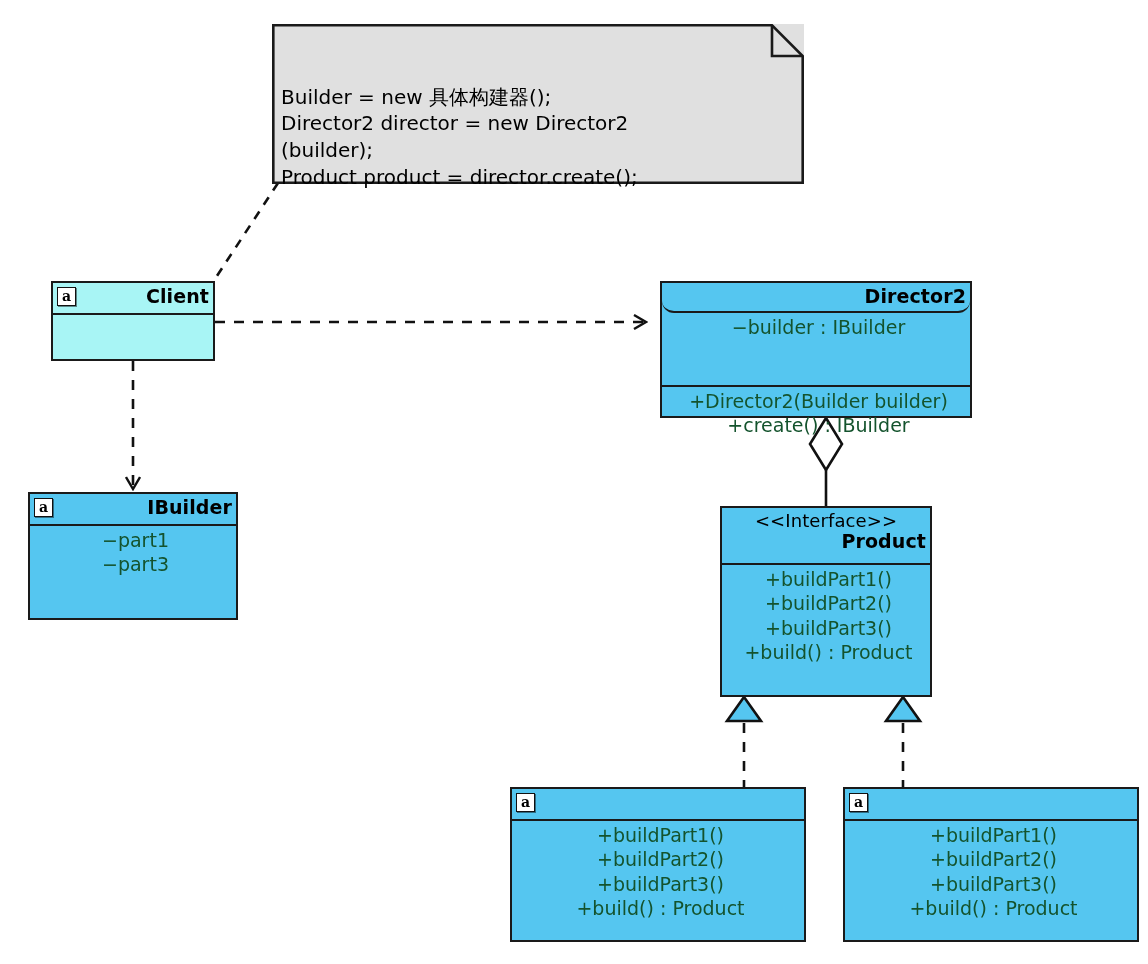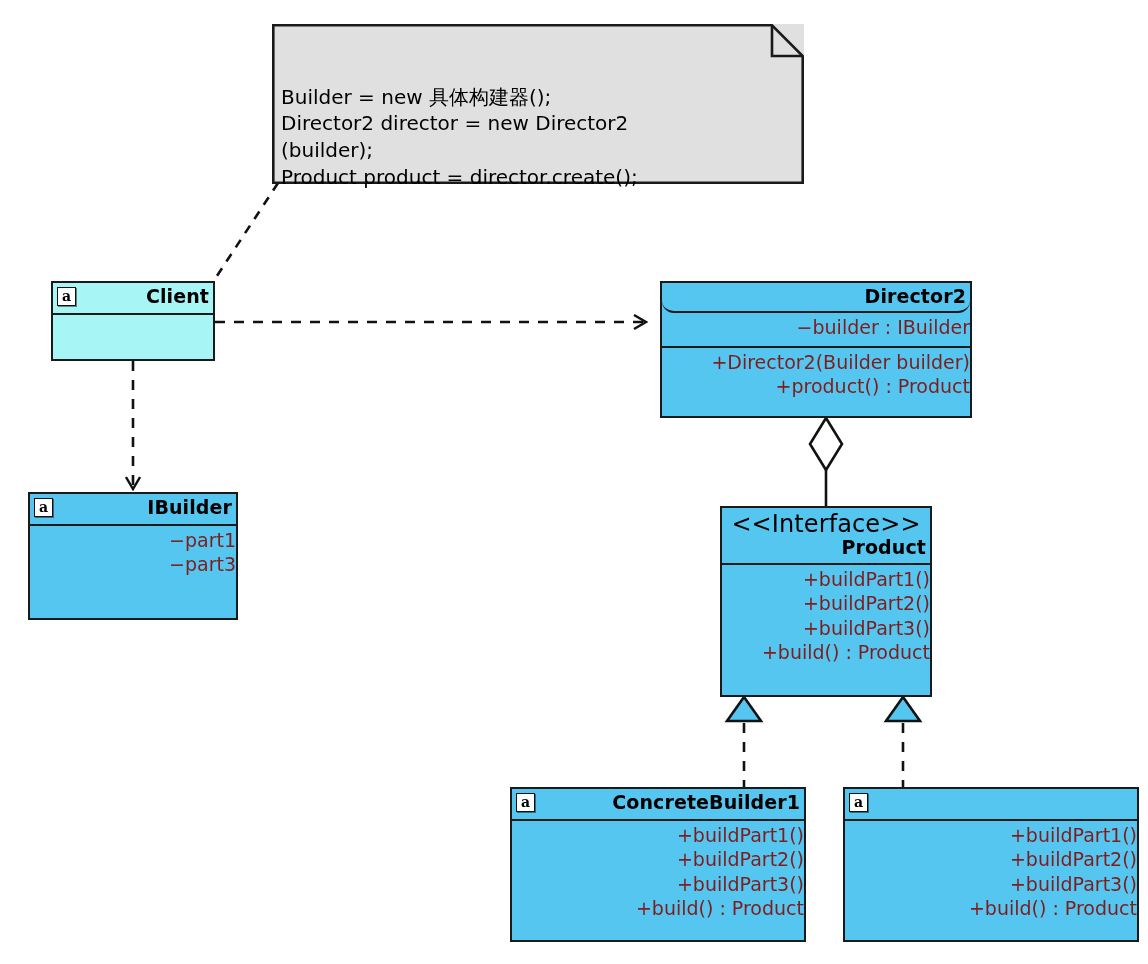--- a/index.html
+++ b/index.html
@@ -47,21 +47,21 @@
     font-weight: bold;
     font-size: 19px;
     color: #000000;
     line-height: 1.12;
     padding: 3px 4px 4px 4px;
     letter-spacing: 0.1px;
   }
   .stereotype {
     display: block;
     font-weight: normal;
-    font-size: 24px;
+    font-size: 18px;
     line-height: 1.1;
   }
   .classname {
     display: block;
     font-weight: bold;
     line-height: 1.1;
     text-align: right;
   }
   .class-badge {
     position: absolute;
@@ -77,26 +77,27 @@
     font-size: 14px;
     line-height: 16px;
     text-align: center;
     color: #000000;
   }
   .uml-compartment {
     box-sizing: border-box;
     flex: 1 1 auto;
     padding: 2px 0 2px 5px;
     font-size: 19px;
-    color: #7f1d1d;
+    color: #14532d;
     line-height: 1.28;
-    text-align: right;
+    text-align: center;
   }
   .uml-compartment + .uml-compartment {
     border-top: 2px solid #1a1a1a;
+    margin-top: 39px;
   }
   .uml-row {
     white-space: nowrap;
     font-size: 19px;
   }
 
   
   .uml-note {
     position: absolute;
     box-sizing: border-box;
@@ -184,41 +185,40 @@
 
   <div class="uml-box" style="left:660px; top:281px; width:312px; height:137px;">
     <div class="uml-head" style="height:30px;border-radius:12px;">
       <span class="classname">Director2</span>
     </div>
     <div class="uml-compartment" style="flex:0 0 33px;">
       <div class="uml-row">−builder : IBuilder</div>
     </div>
     <div class="uml-compartment">
       <div class="uml-row">+Director2(Builder builder)</div>
-      <div class="uml-row">+product() : Product</div>
+      <div class="uml-row">+create() : IBuilder</div>
     </div>
   </div>
 
   <div class="uml-box" style="left:720px; top:506px; width:212px; height:191px;">
     <div class="uml-head" style="height:57px;">
       <span class="stereotype">&lt;&lt;Interface&gt;&gt;</span>
       <span class="classname">Product</span>
     </div>
     <div class="uml-compartment">
       <div class="uml-row">+buildPart1()</div>
       <div class="uml-row">+buildPart2()</div>
       <div class="uml-row">+buildPart3()</div>
       <div class="uml-row">+build() : Product</div>
     </div>
   </div>
 
   <div class="uml-box" style="left:510px; top:787px; width:296px; height:155px;">
     <div class="uml-head" style="height:32px;">
       <span class="class-badge">a</span>
-      <span class="classname">ConcreteBuilder1</span>
     </div>
     <div class="uml-compartment">
       <div class="uml-row">+buildPart1()</div>
       <div class="uml-row">+buildPart2()</div>
       <div class="uml-row">+buildPart3()</div>
       <div class="uml-row">+build() : Product</div>
     </div>
   </div>
 
   <div class="uml-box" style="left:843px; top:787px; width:296px; height:155px;">

